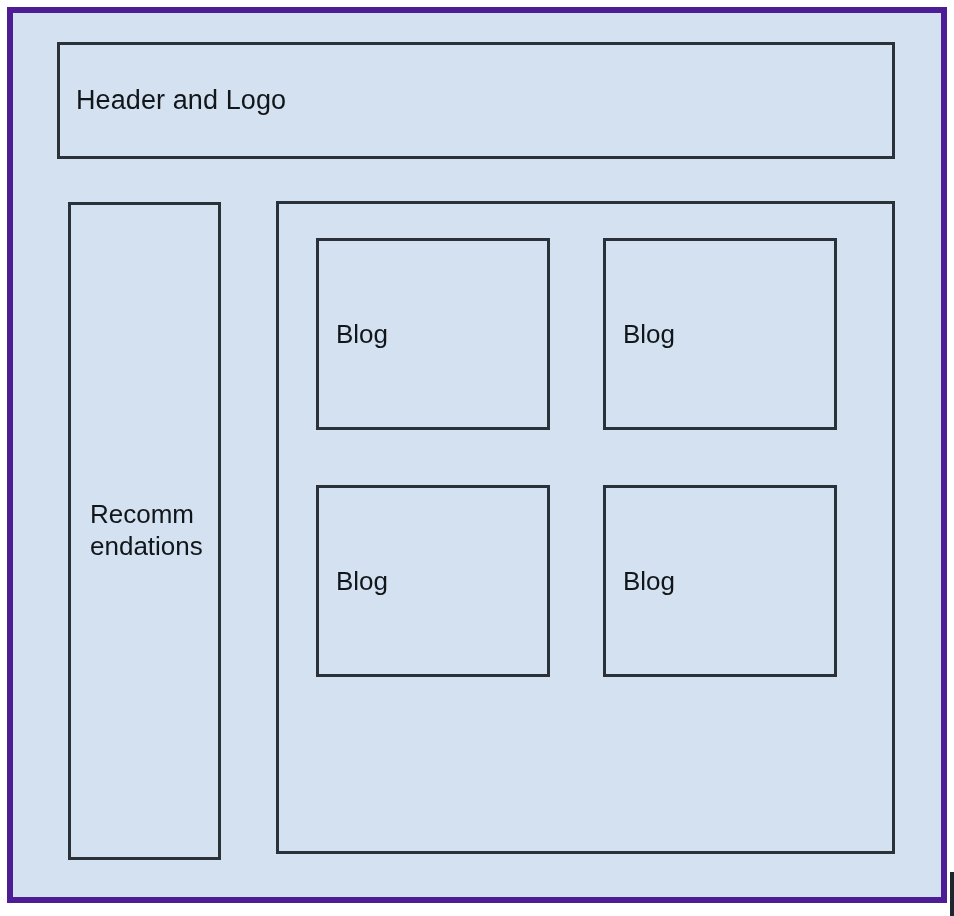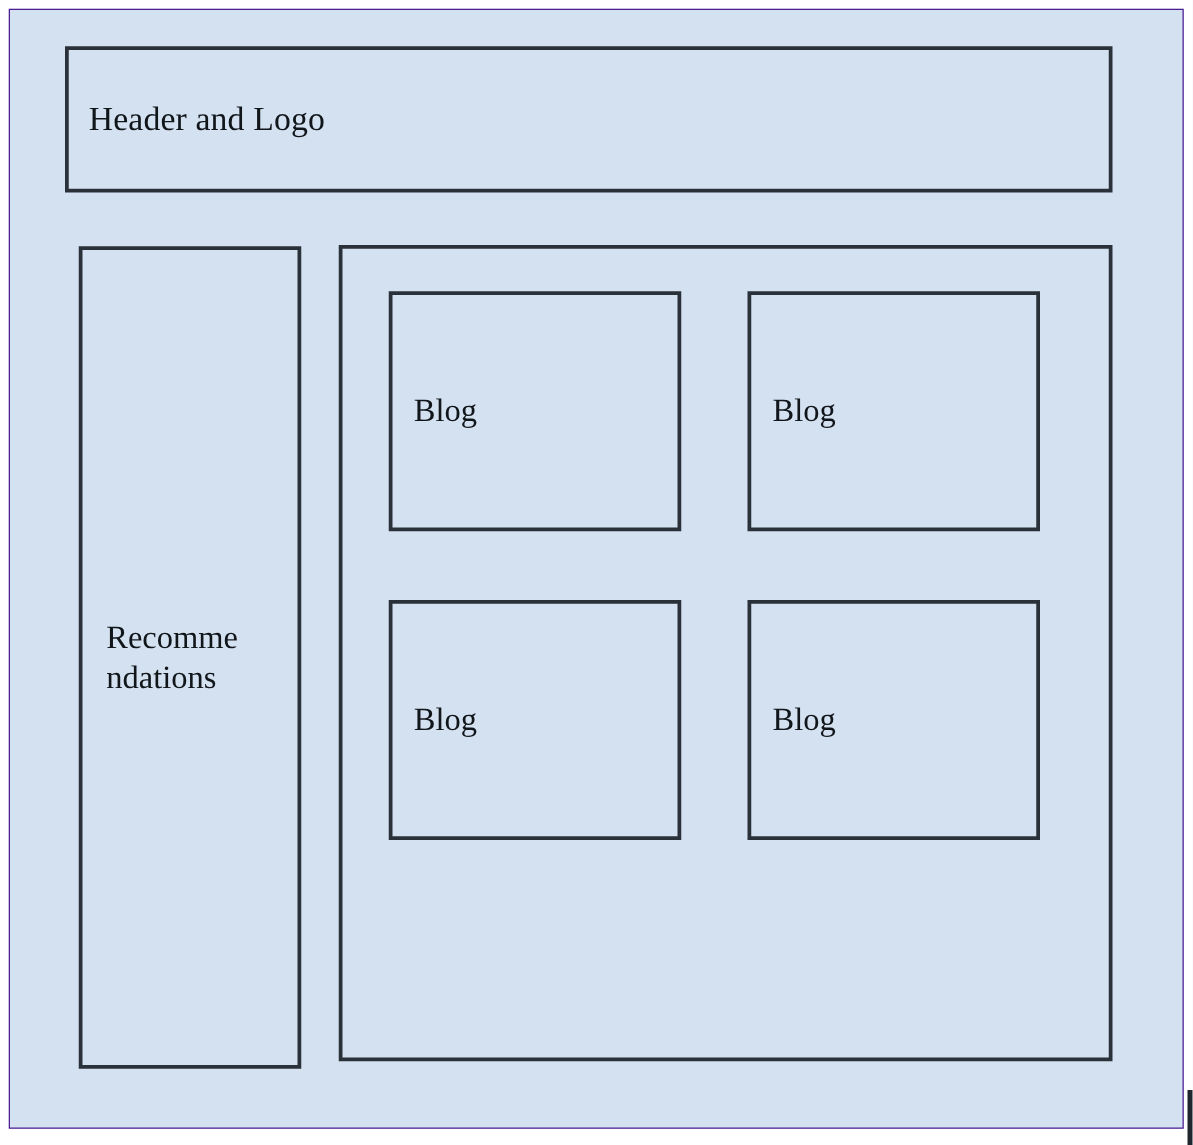--- a/index.html
+++ b/index.html
@@ -28,22 +28,21 @@
 
   
   .outer-container {
     position: absolute;
     left: 7px;
     top: 7px;
     width: 940px;
     height: 896px;
     box-sizing: border-box;
     background: #d4e1f0;
-    border: 1px solid #4c1d95;
-    font-family: Liberation Serif, serif;
+    border: 6px solid #4c1d95;
   }
 
   
   .wf-box {
     position: absolute;
     box-sizing: border-box;
     background: #d4e1f0;
     border: 3px solid #2b3138;
   }
 
@@ -66,21 +65,21 @@
   .header-box .wf-label {
     font-size: 27px;
     padding-left: 16px;
     letter-spacing: 0.1px;
   }
 
   
   .sidebar-box {
     left: 55px;
     top: 189px;
-    width: 178px;
+    width: 153px;
     height: 658px;
     display: flex;
     align-items: center;
     justify-content: flex-start;
   }
   .sidebar-box .wf-label {
     font-size: 26px;
     padding-left: 19px;
     width: 118px;
     word-break: break-all;

